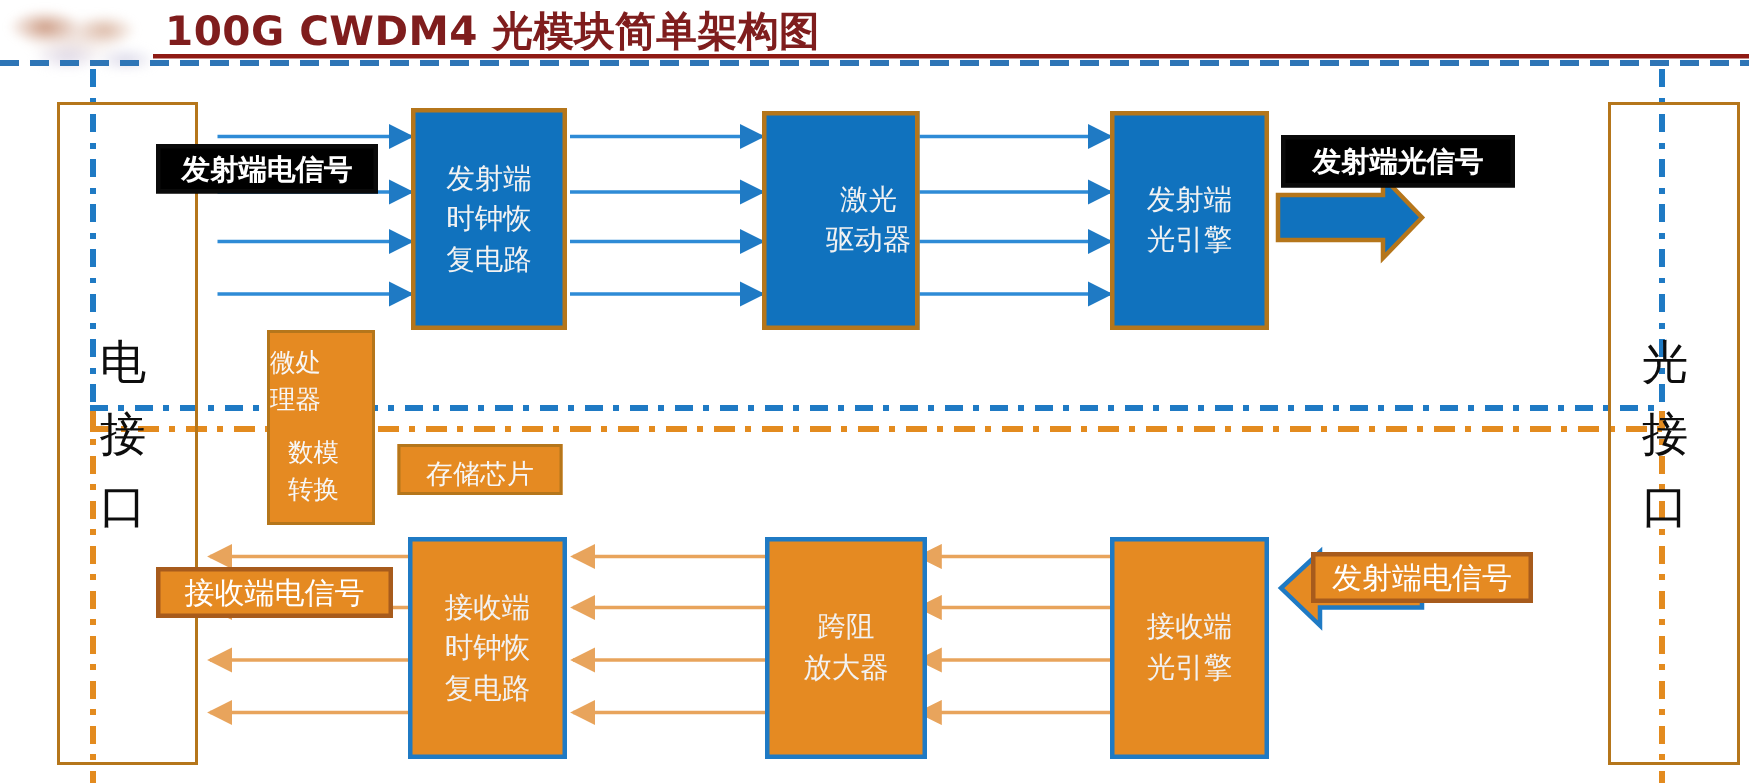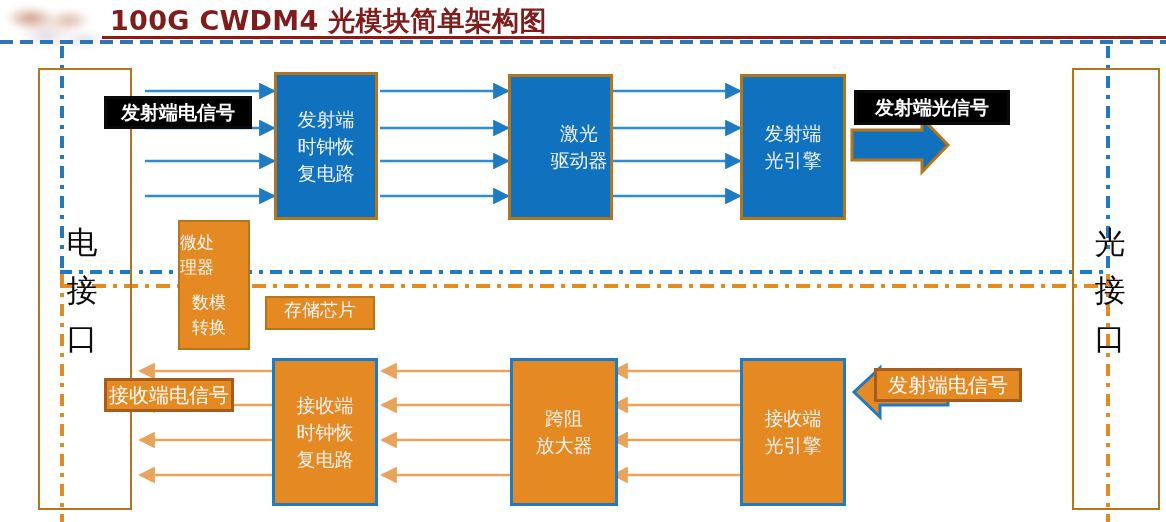--- a/index.html
+++ b/index.html
@@ -137,21 +137,21 @@
   .micro-bot { position: absolute; left: 12px; bottom: 8px; width: 100%; }
   .blk-micro span { display: block; white-space: nowrap; }
 
   .blk-mem {
     position: absolute;
     box-sizing: border-box;
     background: #E58A22;
     border: 2px solid #B5761B;
     color: #F7F7F7;
     font-size: 18px;
-    display: flex; align-items: flex-start; justify-content: center;
+    display: flex; align-items: flex-end; justify-content: center;
     font-family: "DejaVu Sans", "Liberation Sans", sans-serif;
   }
 
   
   .callout {
     position: absolute;
     box-sizing: border-box;
     display: flex;
     align-items: center;
     justify-content: center;
@@ -317,21 +317,21 @@
   </div>
 
   <div class="callout callout-tx" style="left:104px; top:96px; width:148px; height:33px;">
     <span>发射端电信号</span>
   </div>
 
   <div class="callout callout-tx" style="left:854px; top:90px; width:156px; height:35px;">
     <span>发射端光信号</span>
   </div>
 
-  <div class="callout callout-rx" style="left:104px; top:378px; width:130px; height:34px;">
+  <div class="callout callout-rx" style="left:104px; top:378px; width:158px; height:34px;">
     <span>接收端电信号</span>
   </div>
 
   <div class="callout callout-rx" style="left:874px; top:368px; width:148px; height:34px;">
     <span>发射端电信号</span>
   </div>
 
 </div>
 
 </body></html>

